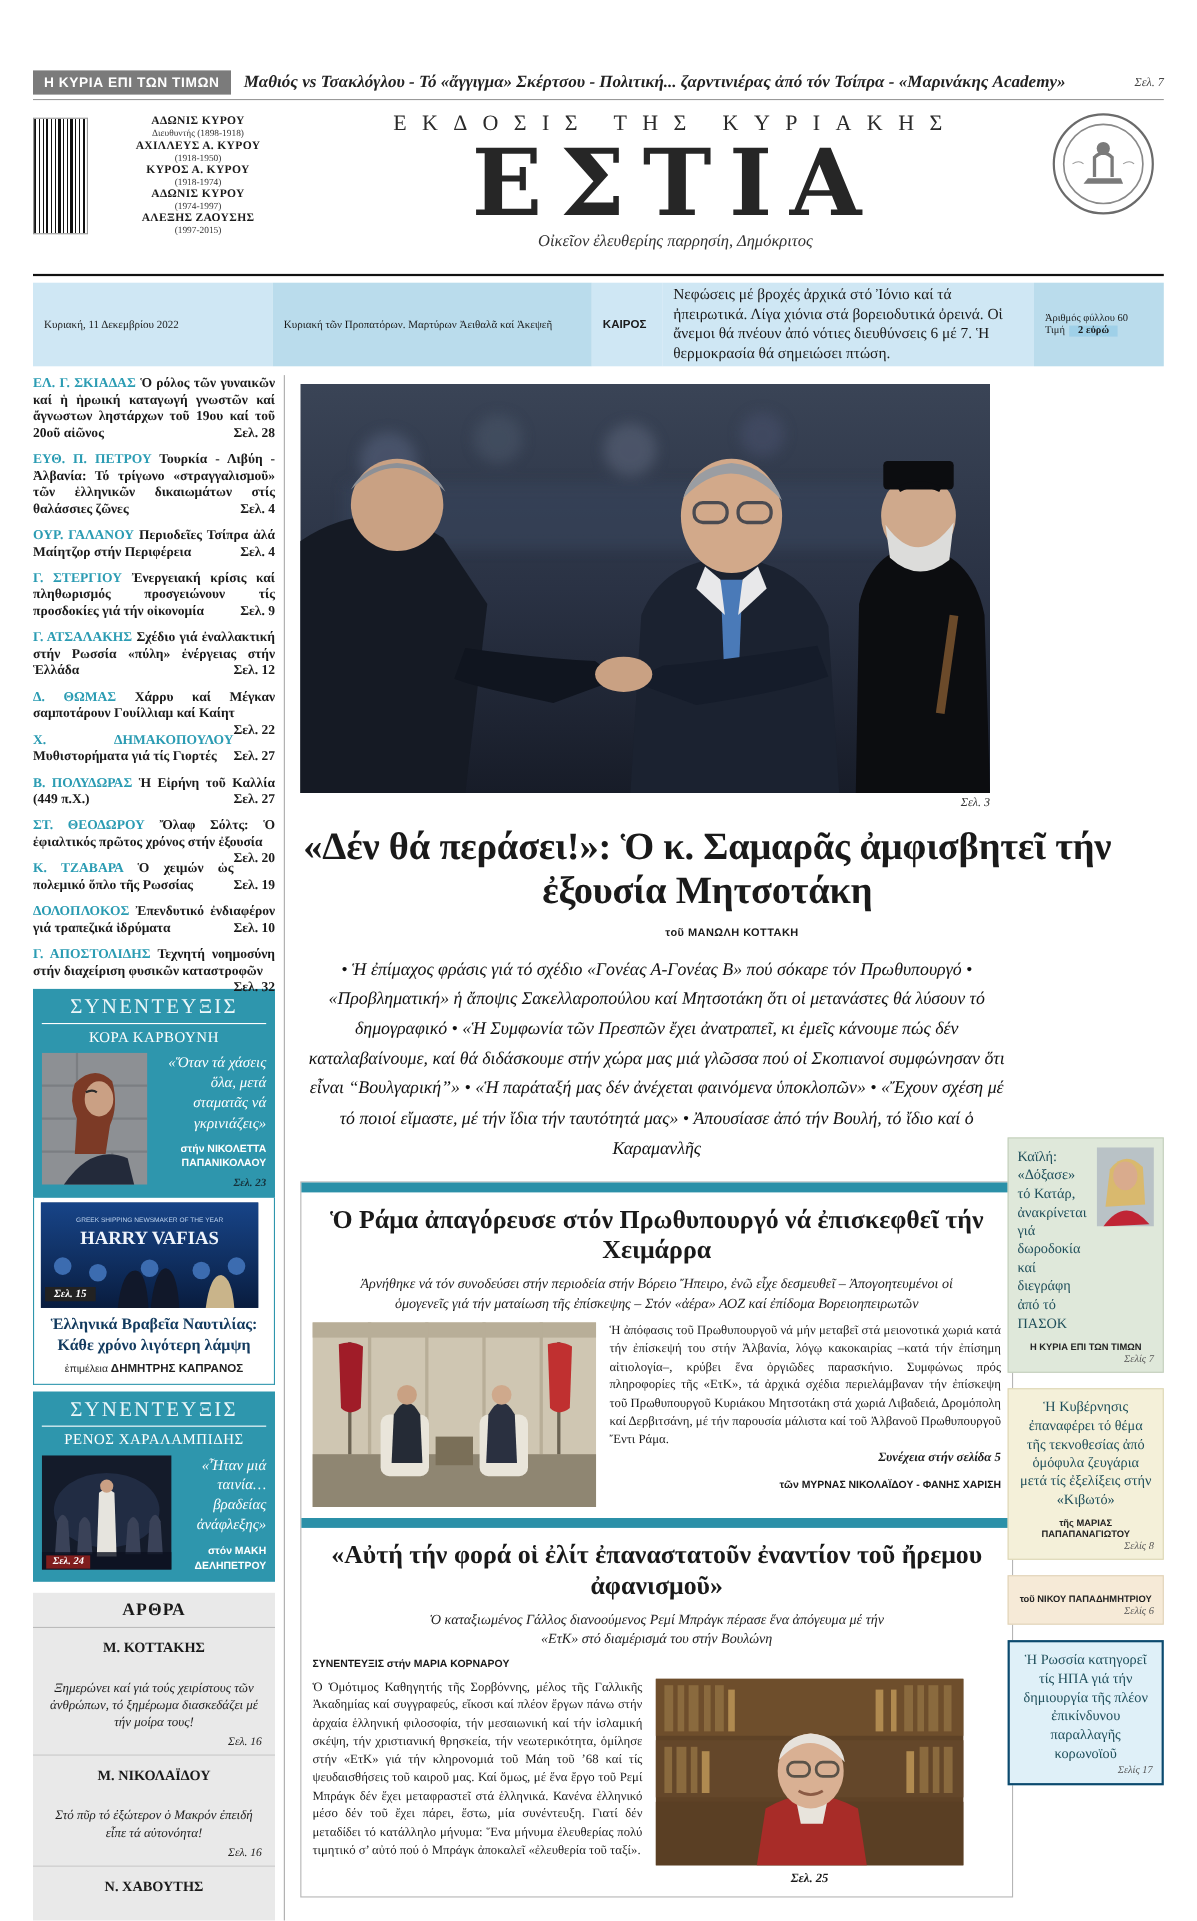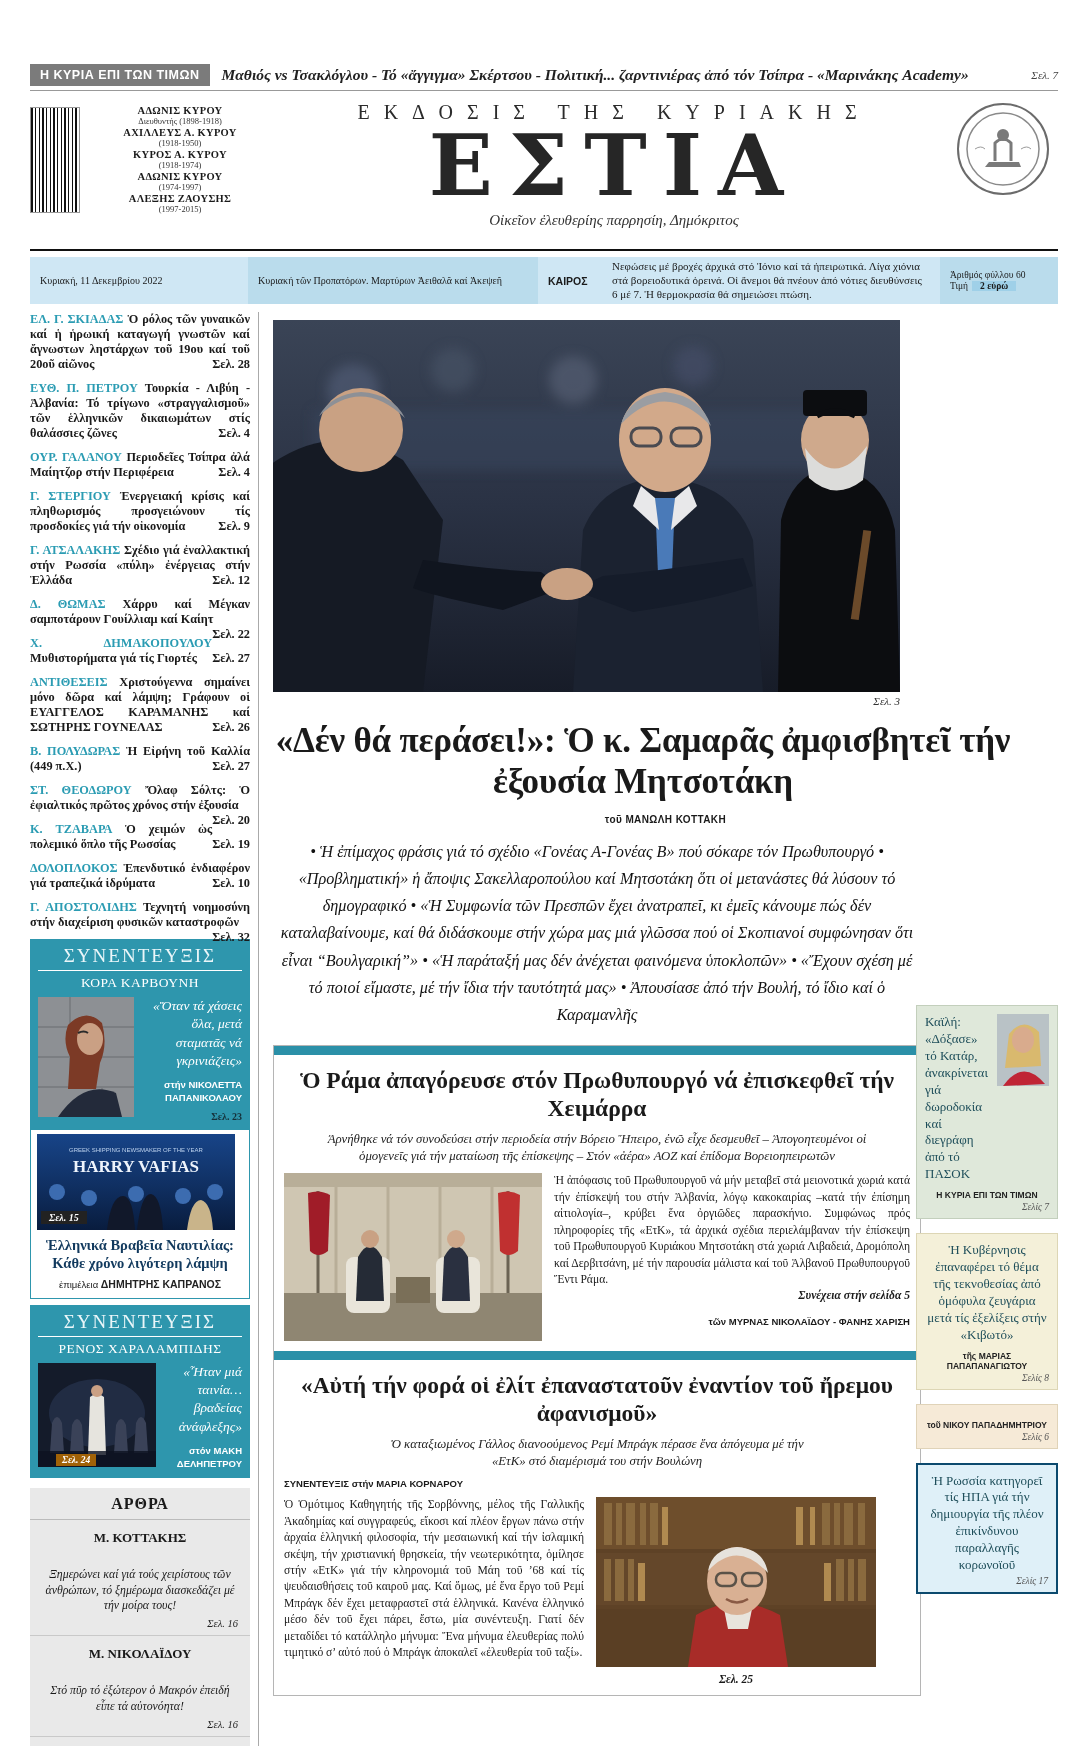--- a/index.html
+++ b/index.html
@@ -26,44 +26,44 @@
   .motto { font-style:italic; font-size:15px; color:#333; margin-top:6px; }
   .mh-right { width:110px; display:flex; justify-content:center; }
   .rule { border-top:2.5px solid #111; margin-top:8px; }
 
   
   .infobar { display:flex; align-items:stretch; margin-top:6px; font-size:10px; }
   .ib-cell { background:#cfe7f4; display:flex; align-items:center; padding:3px 10px; }
   .ib-date { width:218px; }
   .ib-saints { width:290px; background:#badcec; }
   .ib-kairos { font-family:"Liberation Sans", sans-serif; font-weight:bold; font-size:10.5px; width:64px; background:#cfe7f4; }
-  .ib-weather { flex:1; font-size:11px; line-height:1.25; background:#cfe7f4; }
+  .ib-weather { flex:1; font-size:14px; line-height:1.25; background:#cfe7f4; }
   .ib-issue { width:118px; background:#badcec; flex-direction:column; align-items:flex-start; justify-content:center; gap:1px; font-size:9.5px; }
   .price-chip { background:#9fd0e8; font-weight:bold; padding:0 8px; margin-left:4px; }
 
   
   .content { display:flex; margin-top:8px; }
   .sidebar { width:228px; padding-right:8px; }
   .mainregion { flex:1; border-left:1px solid #aaa; padding-left:14px; position:relative; }
 
   
   .sb-item { font-size:12.3px; font-weight:bold; line-height:1.22; margin-bottom:9px; text-align:justify; }
   .sb-author { color:#2b9cb3; }
   .sb-page { float:right; font-weight:bold; }
 
   
   .ivbox { background:#2e96ad; color:#fff; padding:6px 8px 8px; margin-top:6px; }
   .iv-header { text-align:center; font-size:19px; letter-spacing:2px; border-bottom:1.5px solid #fff; padding-bottom:3px; margin-bottom:4px; color:#eaf6f9; }
   .iv-name { text-align:center; font-size:13.5px; letter-spacing:.5px; margin-bottom:6px; }
   .iv-row { display:flex; gap:8px; }
   .iv-quote { flex:1; font-style:italic; font-size:13.5px; text-align:right; line-height:1.35; }
   .iv-interviewer { font-family:"Liberation Sans", sans-serif; font-size:9.5px; font-weight:bold; text-align:right; margin-top:8px; line-height:1.4; }
-  .iv-page { font-size:10px; color:#15313a; text-align:right; margin-top:6px; font-weight:bold; }
+  .iv-page { font-style:italic; font-size:10px; color:#15313a; text-align:right; margin-top:6px; font-weight:bold; }
   .iv-photo { position:relative; flex:none; }
-  .iv-photo .pg-tag { position:absolute; left:18px; bottom:4px; background:#a16207; color:#fff; font-style:italic; font-size:9.5px; padding:1px 6px; font-weight:bold; }
+  .iv-photo .pg-tag { position:absolute; left:4px; bottom:4px; background:#7f1d1d; color:#fff; font-style:italic; font-size:9.5px; padding:1px 6px; font-weight:bold; }
 
   
   .shipping { background:#fff; border:1px solid #2e96ad; border-top:none; padding:4px 6px 8px; text-align:center; }
   .ship-img { position:relative; }
   .ship-title { font-size:14.5px; font-weight:bold; color:#123a5e; line-height:1.25; margin-top:6px; }
   .ship-editor { font-family:"Liberation Sans", sans-serif; font-size:9.5px; margin-top:6px; color:#222; }
   .ship-editor b { font-size:10.5px; }
   .pg-dark { position:absolute; left:4px; bottom:6px; background:#222; color:#fff; font-style:italic; font-size:10px; padding:1px 8px; font-weight:bold; }
 
   
@@ -170,21 +170,20 @@
   <div class="content">
 
     <aside class="sidebar">
       <div class="sb-item"><span class="sb-author">ΕΛ. Γ. ΣΚΙΑΔΑΣ</span> <span>Ὁ ρόλος τῶν γυναικῶν καί ἡ ἡρωική καταγωγή γνωστῶν καί ἄγνωστων ληστάρχων τοῦ 19ου καί τοῦ 20οῦ αἰῶνος</span> <span class="sb-page">Σελ. 28</span></div>
       <div class="sb-item"><span class="sb-author">ΕΥΘ. Π. ΠΕΤΡΟΥ</span> <span>Τουρκία - Λιβύη - Ἀλβανία: Τό τρίγωνο «στραγγαλισμοῦ» τῶν ἑλληνικῶν δικαιωμάτων στίς θαλάσσιες ζῶνες</span> <span class="sb-page">Σελ. 4</span></div>
       <div class="sb-item"><span class="sb-author">ΟΥΡ. ΓΑΛΑΝΟΥ</span> <span>Περιοδεῖες Τσίπρα ἀλά Μαίητζορ στήν Περιφέρεια</span> <span class="sb-page">Σελ. 4</span></div>
       <div class="sb-item"><span class="sb-author">Γ. ΣΤΕΡΓΙΟΥ</span> <span>Ἐνεργειακή κρίσις καί πληθωρισμός προσγειώνουν τίς προσδοκίες γιά τήν οἰκονομία</span> <span class="sb-page">Σελ. 9</span></div>
       <div class="sb-item"><span class="sb-author">Γ. ΑΤΣΑΛΑΚΗΣ</span> <span>Σχέδιο γιά ἐναλλακτική στήν Ρωσσία «πύλη» ἐνέργειας στήν Ἑλλάδα</span> <span class="sb-page">Σελ. 12</span></div>
       <div class="sb-item"><span class="sb-author">Δ. ΘΩΜΑΣ</span> <span>Χάρρυ καί Μέγκαν σαμποτάρουν Γουίλλιαμ καί Καίητ</span> <span class="sb-page">Σελ. 22</span></div>
       <div class="sb-item"><span class="sb-author">Χ. ΔΗΜΑΚΟΠΟΥΛΟΥ</span> <span>Μυθιστορήματα γιά τίς Γιορτές</span> <span class="sb-page">Σελ. 27</span></div>
-      <div class="sb-item"><span class="sb-author">ΑΝΤΙΘΕΣΕΙΣ</span> <span>Χριστούγεννα σημαίνει μόνο δῶρα καί λάμψη; Γράφουν οἱ ΕΥΑΓΓΕΛΟΣ ΚΑΡΑΜΑΝΗΣ καί ΣΩΤΗΡΗΣ ΓΟΥΝΕΛΑΣ</span> <span class="sb-page">Σελ. 26</span></div>
       <div class="sb-item"><span class="sb-author">Β. ΠΟΛΥΔΩΡΑΣ</span> <span>Ἡ Εἰρήνη τοῦ Καλλία (449 π.Χ.)</span> <span class="sb-page">Σελ. 27</span></div>
       <div class="sb-item"><span class="sb-author">ΣΤ. ΘΕΟΔΩΡΟΥ</span> <span>Ὄλαφ Σόλτς: Ὁ ἐφιαλτικός πρῶτος χρόνος στήν ἐξουσία</span> <span class="sb-page">Σελ. 20</span></div>
       <div class="sb-item"><span class="sb-author">Κ. ΤΖΑΒΑΡΑ</span> <span>Ὁ χειμών ὡς πολεμικό ὅπλο τῆς Ρωσσίας</span> <span class="sb-page">Σελ. 19</span></div>
       <div class="sb-item"><span class="sb-author">ΔΟΛΟΠΛΟΚΟΣ</span> <span>Ἐπενδυτικό ἐνδιαφέρον γιά τραπεζικά ἱδρύματα</span> <span class="sb-page">Σελ. 10</span></div>
       <div class="sb-item"><span class="sb-author">Γ. ΑΠΟΣΤΟΛΙΔΗΣ</span> <span>Τεχνητή νοημοσύνη στήν διαχείριση φυσικῶν καταστροφῶν</span> <span class="sb-page">Σελ. 32</span></div>
 
       <div class="ivbox">
         <div class="iv-header">ΣΥΝΕΝΤΕΥΞΙΣ</div>
         <div class="iv-name">ΚΟΡΑ ΚΑΡΒΟΥΝΗ</div>
         <div class="iv-row">

